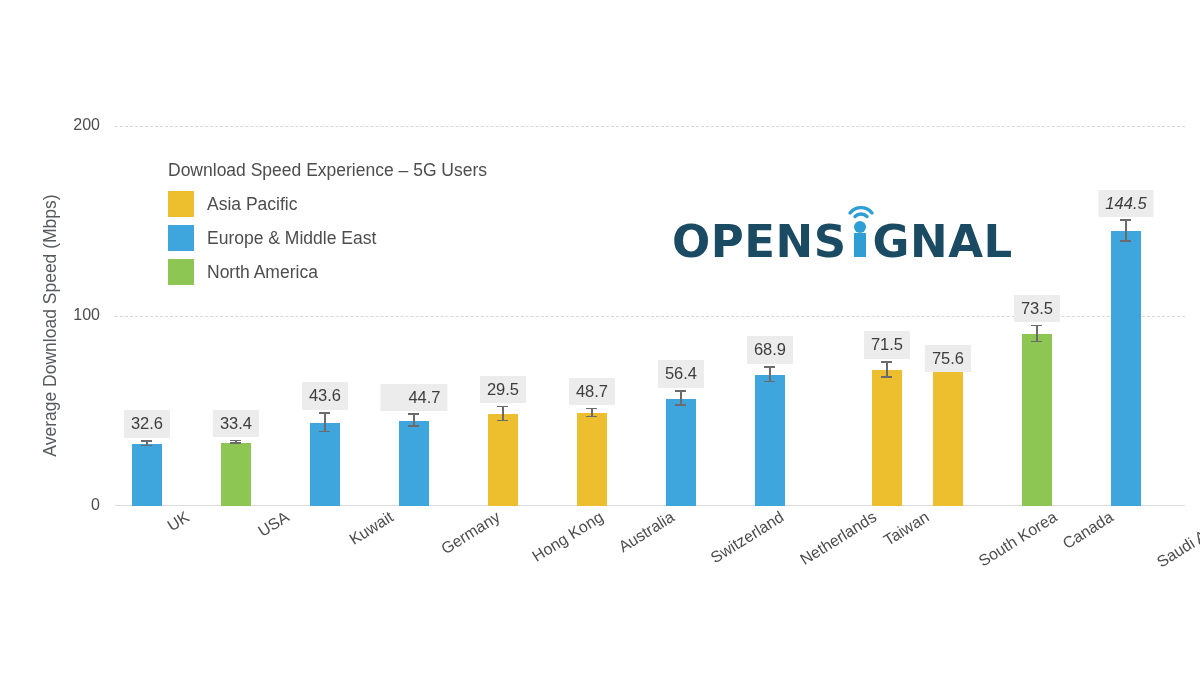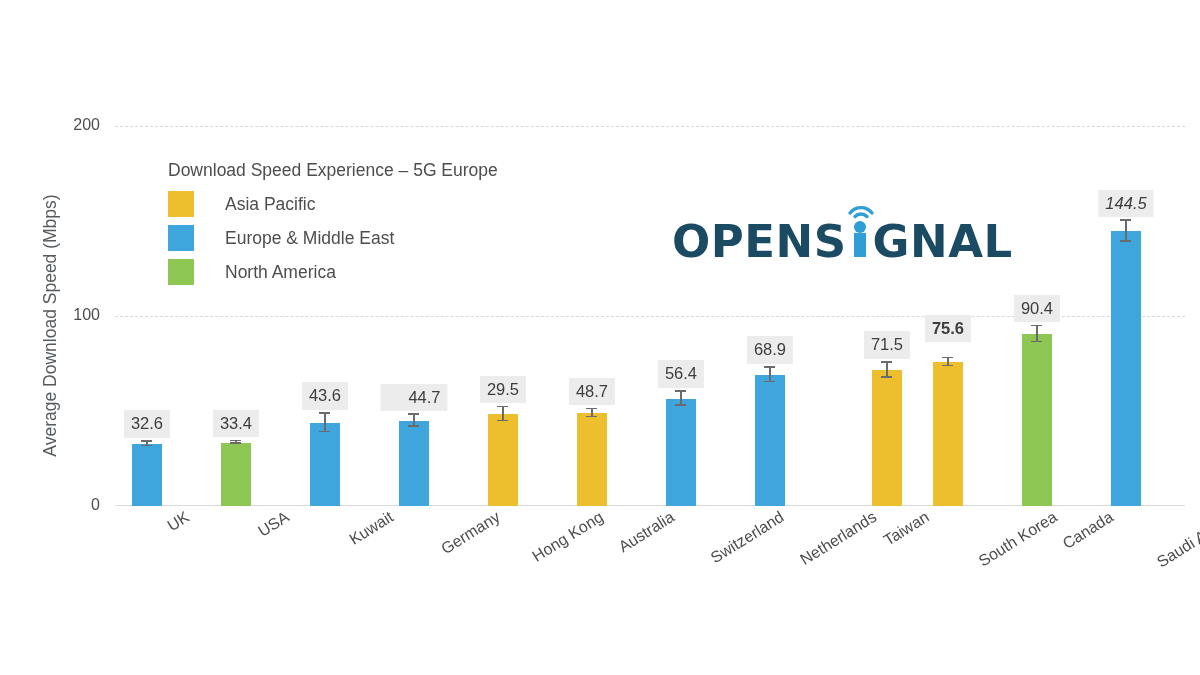--- a/index.html
+++ b/index.html
@@ -154,21 +154,20 @@
   .legend-swatch {
     width: 26px;
     height: 26px;
     margin-right: 13px;
     flex: none;
   }
   .legend-label {
     font-size: 17.5px;
     color: #4d4d4d;
     white-space: nowrap;
-    margin-left: 18px;
   }
 
   
   .logo {
     position: absolute;
     left: 672px;
     top: 209px;
     display: flex;
     align-items: baseline;
   }
@@ -292,28 +291,28 @@
           <div class="errbar" style="bottom: 128.44px; height: 15.01px;"></div>
           <div class="errcap" style="bottom: 143.45px;"></div>
           <div class="errcap" style="bottom: 128.44px;"></div>
           <div class="bar-label" style="bottom: 147.45px;">71.5</div>
         </div>
         <div class="bar-group" style="left: 816px; height: 380px;">
           <div class="bar" style="height: 143.64px; background: rgb(237, 191, 46);"></div>
           <div class="errbar" style="bottom: 139.84px; height: 7.79px;"></div>
           <div class="errcap" style="bottom: 147.63px;"></div>
           <div class="errcap" style="bottom: 139.84px;"></div>
-          <div class="bar-label" style="bottom: 164px; font-weight: bold;">75.6</div>
+          <div class="bar-label" style="bottom: 134px;">75.6</div>
         </div>
         <div class="bar-group" style="left: 905px; height: 380px;">
           <div class="bar" style="height: 171.76px; background: rgb(141, 198, 83);"></div>
           <div class="errbar" style="bottom: 163.78px; height: 15.96px;"></div>
           <div class="errcap" style="bottom: 179.74px;"></div>
           <div class="errcap" style="bottom: 163.78px;"></div>
-          <div class="bar-label" style="bottom: 183.74px;">90.4</div>
+          <div class="bar-label" style="bottom: 183.74px;">73.5</div>
         </div>
         <div class="bar-group" style="left: 994px; height: 380px;">
           <div class="bar" style="height: 274.55px; background: rgb(62, 166, 220);"></div>
           <div class="errbar" style="bottom: 264.1px; height: 20.9px;"></div>
           <div class="errcap" style="bottom: 285px;"></div>
           <div class="errcap" style="bottom: 264.1px;"></div>
           <div class="bar-label" style="bottom: 289px; font-style: italic;">144.5</div>
         </div>
       </div>
   </div>
@@ -327,21 +326,21 @@
       <div class="x-tick" style="left: 491px;">Australia</div>
       <div class="x-tick" style="left: 580px;">Switzerland</div>
       <div class="x-tick" style="left: 669px;">Netherlands</div>
       <div class="x-tick" style="left: 758px;">Taiwan</div>
       <div class="x-tick" style="left: 847px;">South Korea</div>
       <div class="x-tick" style="left: 936px;">Canada</div>
       <div class="x-tick" style="left: 1025px;">Saudi Arabia</div>
     </div>
 
   <div class="legend">
-    <div class="legend-title">Download Speed Experience – 5G Europe</div>
+    <div class="legend-title">Download Speed Experience – 5G Users</div>
     <div id="legend-items">
         <div class="legend-row">
           <span class="legend-swatch" style="background: rgb(237, 191, 46);"></span>
           <span class="legend-label">Asia Pacific</span>
         </div>
         <div class="legend-row">
           <span class="legend-swatch" style="background: rgb(62, 166, 220);"></span>
           <span class="legend-label">Europe &amp; Middle East</span>
         </div>
         <div class="legend-row">

